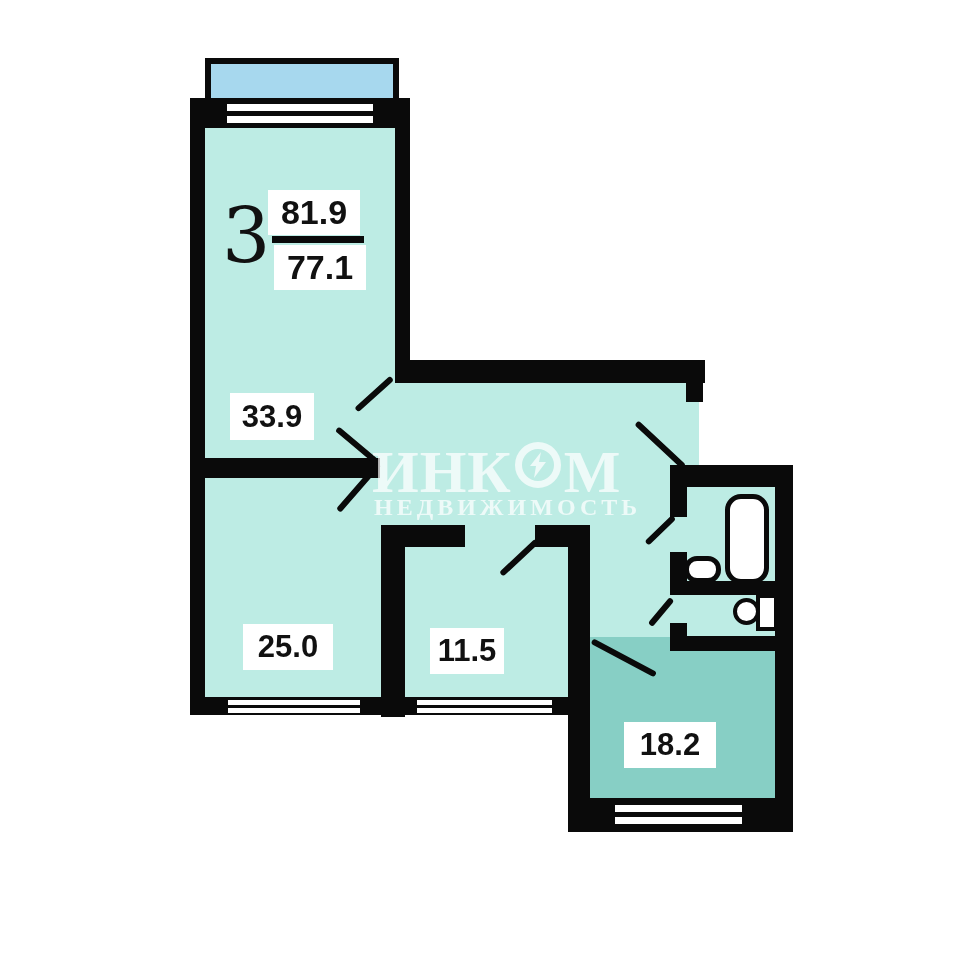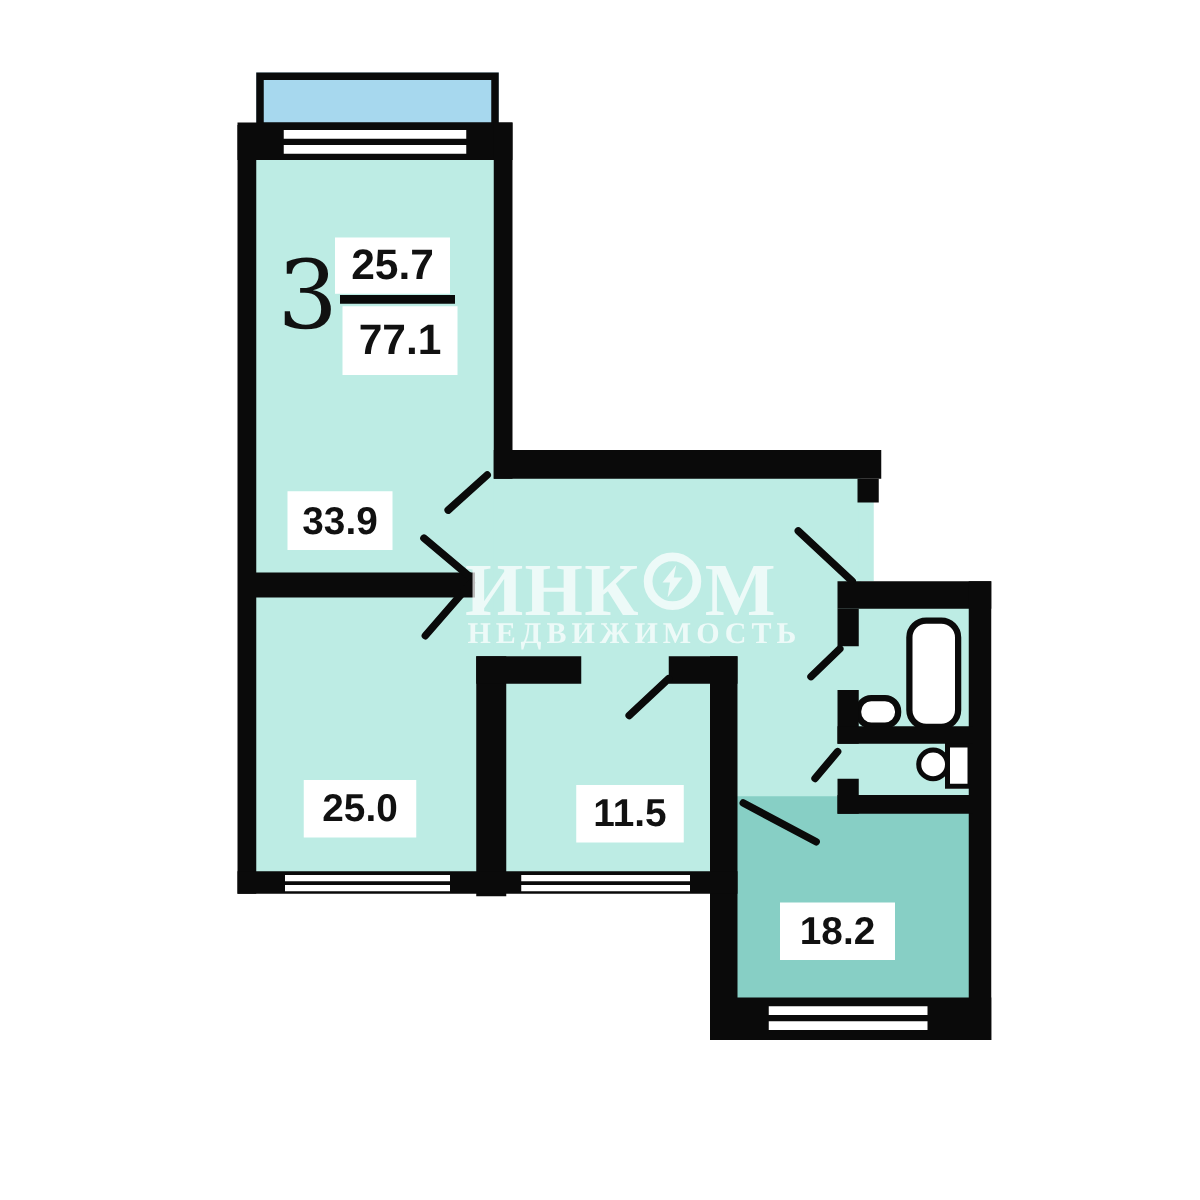--- a/index.html
+++ b/index.html
@@ -90,22 +90,22 @@
     <span class="wm-ring">
       <svg width="22" height="26" viewBox="0 0 22 26">
         <polygon points="14,0 3,14 9,14 7,26 19,10 12,10" fill="rgba(255,255,255,0.72)"></polygon>
       </svg>
     </span>
     <span>М</span>
   </div>
   <div class="wm wm2" style="left:374px;top:494px;">НЕДВИЖИМОСТЬ</div>
 
   <div class="unit-num" style="left:222px;top:198px;">3</div>
-  <div class="label" style="left:268px;top:190px;width:92px;height:45px;font-size:34px;">25.7</div>
+  <div class="label" style="left:268px;top:190px;width:92px;height:45px;font-size:34px;">81.9</div>
   <div class="frac-line" style="left:272px;top:236px;width:92px;height:7px;"></div>
-  <div class="label" style="left:274px;top:245px;width:92px;height:55px;font-size:34px;">77.1</div>
+  <div class="label" style="left:274px;top:245px;width:92px;height:45px;font-size:34px;">77.1</div>
 
   <div class="label" style="left:230px;top:393px;width:84px;height:47px;">33.9</div>
   <div class="label" style="left:243px;top:624px;width:90px;height:46px;">25.0</div>
-  <div class="label" style="left:430px;top:628px;width:86px;height:46px;margin-left:31px;">11.5</div>
+  <div class="label" style="left:430px;top:628px;width:74px;height:46px;">11.5</div>
   <div class="label" style="left:624px;top:722px;width:92px;height:46px;">18.2</div>
 
 </div>
 
 </body></html>

